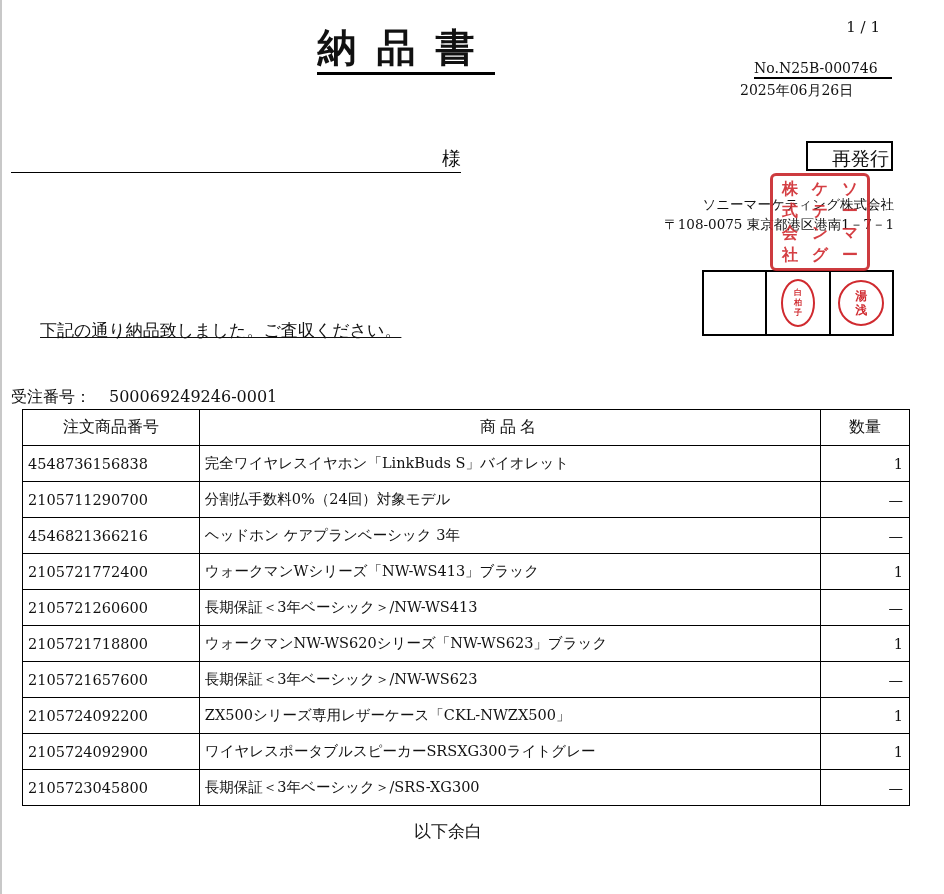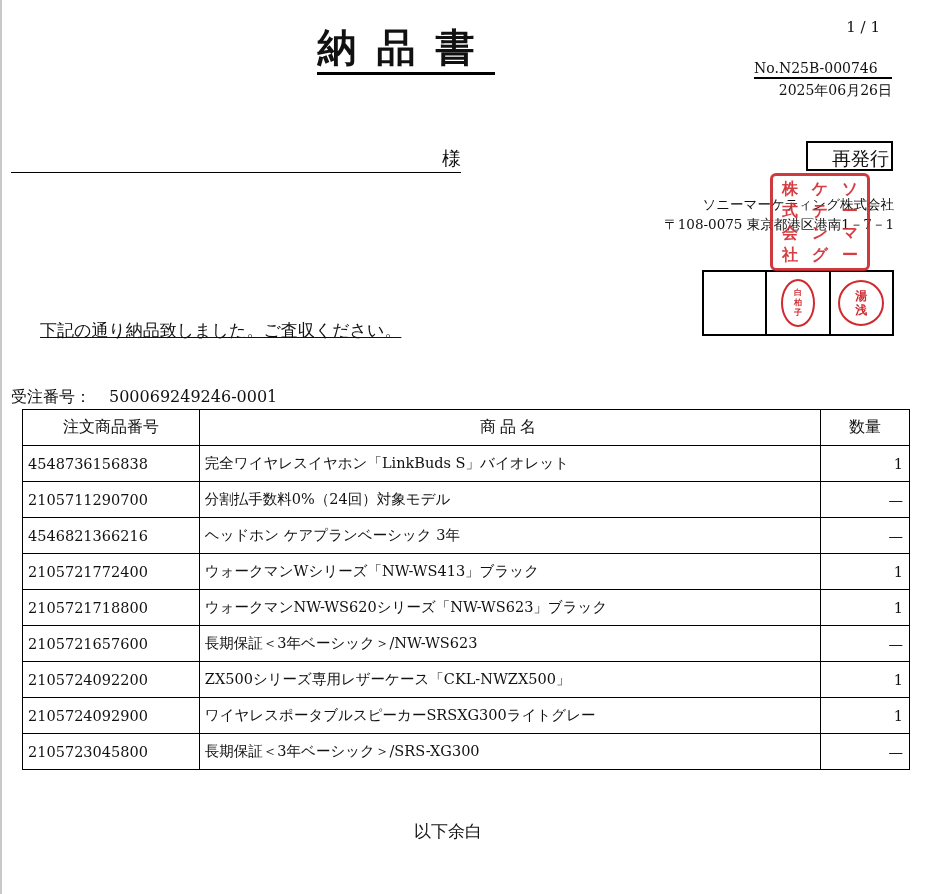--- a/index.html
+++ b/index.html
@@ -8,21 +8,21 @@
       font-family: "DejaVu Serif", "Liberation Serif", serif; color: #111;
     }
     .edge { position: absolute; left: 0; top: 0; width: 2px; height: 894px; background: #c8c8c8; }
     .abs { position: absolute; }
     .page-no { left: 820px; top: 18px; width: 60px; text-align: right; font-size: 15px; }
     .title { left: 317px; top: 30px; width: 178px; height: 42px; border-bottom: 3px solid #000;
       text-align: center; font-size: 39px; font-weight: bold; letter-spacing: 20px; line-height: 42px;
       font-family: Liberation Mono, monospace; }
     .doc-no { left: 754px; top: 60px; width: 138px; text-align: left; font-size: 14px;
       border-bottom: 2px solid #000; padding-bottom: 1px; }
-    .doc-date { left: 740px; top: 82px; width: 152px; text-align: right; font-size: 14px; }
+    .doc-date { left: 740px; top: 82px; width: 152px; font-size: 14px; }
     .addressee { left: 11px; top: 146px; width: 450px; height: 26px; border-bottom: 1.5px solid #000; }
     .addressee .sama { position: absolute; right: 0; top: 0; font-size: 19px; }
     .reissue { left: 806px; top: 141px; width: 87px; height: 30px; border: 2px solid #000;
       font-size: 19px; text-align: center; line-height: 30px; box-sizing: border-box; padding-left: 22px; }
     .company { left: 640px; top: 196px; width: 254px; text-align: right; font-size: 13.5px; z-index: 1; }
     .address { left: 640px; top: 216px; width: 254px; text-align: right; font-size: 13.5px; z-index: 1; }
     .seal { left: 770px; top: 173px; width: 100px; height: 98px; border: 3px solid #c8262b; border-radius: 6px;
       box-sizing: border-box; color: #d02a2f; opacity: 0.9; z-index: 2; display: grid;
       grid-template-columns: 1fr 1fr 1fr; font-size: 16px; font-weight: bold; line-height: 22px; text-align: center;
       padding: 2px; font-family: "DejaVu Sans", sans-serif; }
@@ -136,20 +136,25 @@
         <td>4546821366216</td>
         <td>ヘッドホン ケアプランベーシック 3年</td>
         <td class="qty">—</td>
       </tr>
     <tr>
         <td>2105721772400</td>
         <td>ウォークマンWシリーズ「NW-WS413」ブラック</td>
         <td class="qty">1</td>
       </tr>
     <tr>
+        <td>2105721260600</td>
+        <td>長期保証＜3年ベーシック＞/NW-WS413</td>
+        <td class="qty">—</td>
+      </tr>
+    <tr>
         <td>2105721718800</td>
         <td>ウォークマンNW-WS620シリーズ「NW-WS623」ブラック</td>
         <td class="qty">1</td>
       </tr>
     <tr>
         <td>2105721657600</td>
         <td>長期保証＜3年ベーシック＞/NW-WS623</td>
         <td class="qty">—</td>
       </tr>
     <tr>

